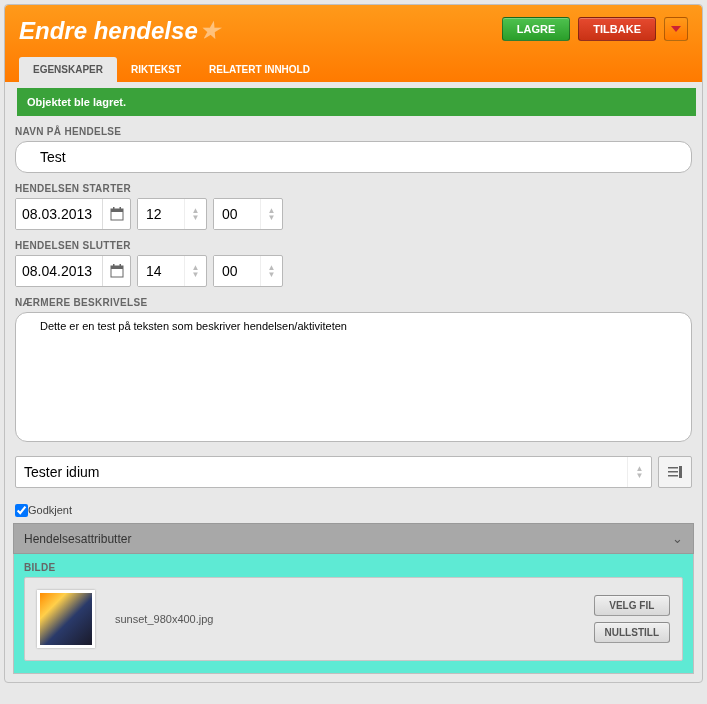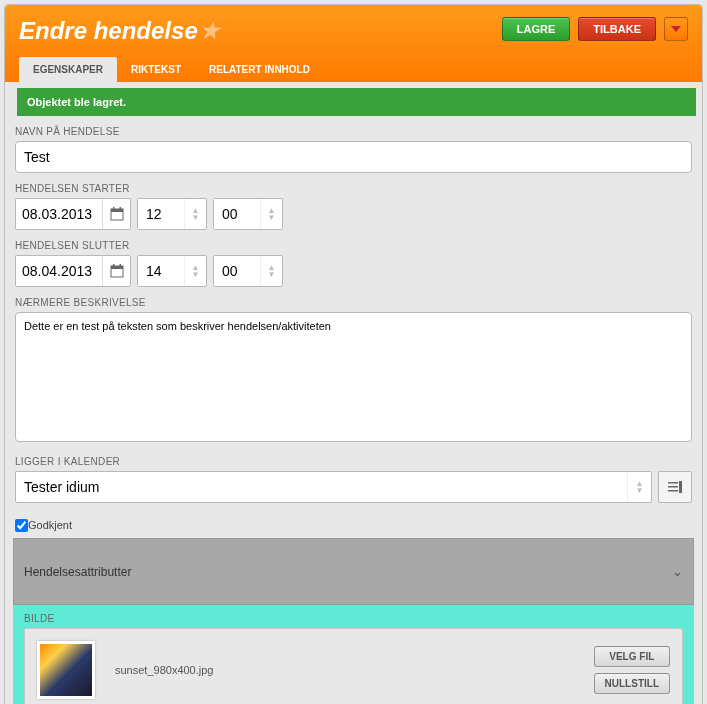--- a/index.html
+++ b/index.html
@@ -14,38 +14,38 @@
 .btn-green{background:linear-gradient(#4fc24f,#2a9e2a)}
 .btn-red{background:linear-gradient(#e64a2f,#c93215)}
 .btn-grey{background:linear-gradient(#f0f0f0,#d8d8d8);color:#555;font-size:10px;padding:4px 10px}
 .caret-btn{width:24px;height:24px;border:1px solid rgba(0,0,0,.3);border-radius:3px;background:linear-gradient(#ff9a1a,#ff7a00);display:flex;align-items:center;justify-content:center;color:#b33;cursor:pointer}
 .tabs{display:flex;gap:0;margin-top:4px}
 .tab{padding:7px 14px;font-size:10px;font-weight:bold;cursor:pointer;color:#fff;border-radius:3px 3px 0 0}
 .tab.active{background:#e8e8e8;color:#555}
 .content{background:#e8e8e8;padding:0;border-radius:0 0 4px 4px}
 .banner{background:#3aa23a;color:#fff;font-size:11px;font-weight:bold;padding:8px 10px;margin:6px 6px 10px 12px}
 .section{padding:0 10px 10px 10px}
-.lbl{font-size:10px;font-weight:normal;color:#666;letter-spacing:.3px;margin-bottom:4px}
-.input,.ta,.sel{width:100%;border:1px solid #b8b8b8;border-radius:4px;padding:7px 8px;font-size:14px;background:#fff}
+.lbl{font-size:10px;font-weight:bold;color:#666;letter-spacing:.3px;margin-bottom:4px}
+.input,.ta,.sel{width:100%;border:1px solid #b8b8b8;border-radius:12px;padding:7px 24px;font-size:14px;background:#fff}
 .row{display:flex;gap:6px;align-items:center}
 .datebox{display:flex;border:1px solid #b8b8b8;border-radius:2px;background:#fff;overflow:hidden}
 .datebox input{border:none;padding:7px 6px;font-size:14px;width:86px;outline:none}
 .datebox .icn{width:28px;display:flex;align-items:center;justify-content:center;border-left:1px solid #ddd;color:#666;font-size:14px}
 .spin{display:flex;border:1px solid #b8b8b8;border-radius:2px;background:#fff;width:70px}
 .spin input{border:none;padding:7px 8px;font-size:14px;width:46px;outline:none}
 .spin .arr{width:22px;display:flex;flex-direction:column;justify-content:center;align-items:center;border-left:1px solid #eee;color:#bbb;font-size:8px;line-height:7px}
 .ta{height:130px;font-size:11px;resize:none}
 .selrow{display:flex;gap:6px;align-items:stretch}
 .selwrap{flex:1;position:relative;display:flex;border:1px solid #b8b8b8;border-radius:2px;background:#fff}
 .selwrap .selval{flex:1;padding:7px 8px;font-size:14px}
 .selwrap .arr{width:24px;display:flex;flex-direction:column;align-items:center;justify-content:center;color:#bbb;font-size:8px;line-height:7px;border-left:1px solid #eee}
 .sqbtn{width:34px;border:1px solid #b8b8b8;border-radius:2px;background:#f4f4f4;display:flex;align-items:center;justify-content:center;color:#666;cursor:pointer}
 .chk{display:flex;align-items:flex-start;gap:0;padding:6px 10px;font-size:11px;color:#444}
 .chk input{width:13px;height:13px}
-.acc{background:#a8a8a8;margin:0 8px;padding:25px 10px;font-size:12px;color:#333;display:flex;justify-content:space-between;align-items:flex-end;cursor:pointer;border:1px solid #999}
+.acc{background:#a8a8a8;margin:0 8px;padding:7px 10px;font-size:12px;color:#333;display:flex;justify-content:space-between;align-items:flex-end;cursor:pointer;border:1px solid #999}
 .accbody{margin:0 8px 8px 8px;border:1px solid #bfbfbf;border-top:none;background:#5eead4;padding:8px 10px 12px 10px}
 .imgrow{display:flex;align-items:center;gap:20px;background:#e8e8e8;border:1px solid #c8c8c8;border-radius:2px;padding:12px;margin-top:4px}
 .thumb{width:58px;height:58px;border:3px solid #fff;box-shadow:0 0 2px rgba(0,0,0,.3);background:linear-gradient(135deg,#ff8c00 0%,#ffcf4a 25%,#2a3a6a 55%,#1a1a2a 100%)}
 .fname{font-size:11px;color:#555;flex:1}
 .fbtns{display:flex;flex-direction:column;gap:6px}
 .chev{font-size:13px;color:#555}
 svg{display:block}
 </style>
 </head>
 <body>
@@ -131,21 +131,20 @@
         </div>
       </div>
     </div>
 
     <div class="section">
       <div class="lbl">NÆRMERE BESKRIVELSE</div>
       <textarea class="ta" style="">Dette er en test på teksten som beskriver hendelsen/aktiviteten</textarea>
     </div>
 
     <div class="section">
-      <div class="lbl">LIGGER I KALENDER</div>
       <div class="selrow">
         <div class="selwrap">
           <div class="selval">Tester idium</div>
           <div class="arr">▲<br>▼</div>
         </div>
         <div class="sqbtn">
           <svg width="14" height="12" viewBox="0 0 14 12">
               <rect x="0" y="1" width="10" height="1.5" fill="#666"></rect>
               <rect x="0" y="5" width="10" height="1.5" fill="#666"></rect>
               <rect x="0" y="9" width="10" height="1.5" fill="#666"></rect>

